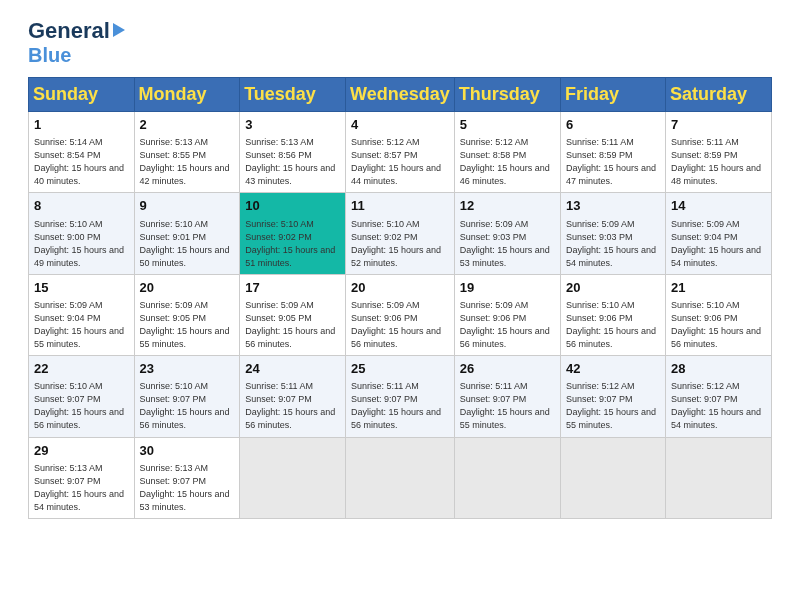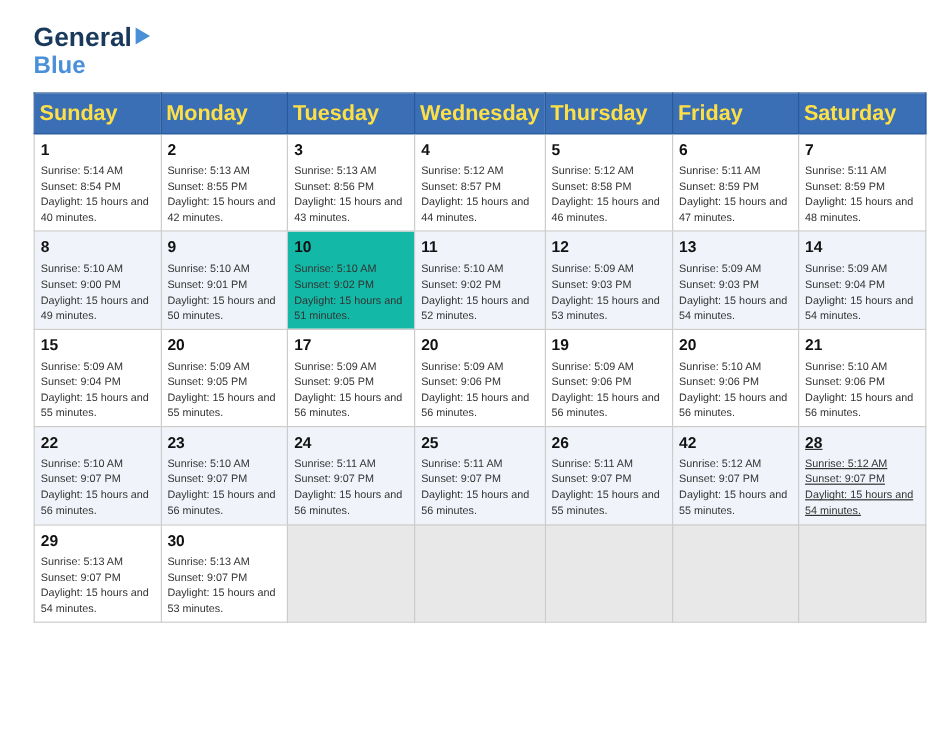--- a/index.html
+++ b/index.html
@@ -253,21 +253,21 @@
             <div class="day-info">Sunrise: 5:11 AM<br>Sunset: 9:07 PM<br>Daylight: 15 hours and 56 minutes.</div>
           </td>
           <td style="background: rgb(240, 244, 250);">
             <span class="day-num">26</span>
             <div class="day-info">Sunrise: 5:11 AM<br>Sunset: 9:07 PM<br>Daylight: 15 hours and 55 minutes.</div>
           </td>
           <td style="background: rgb(240, 244, 250);">
             <span class="day-num">42</span>
             <div class="day-info">Sunrise: 5:12 AM<br>Sunset: 9:07 PM<br>Daylight: 15 hours and 55 minutes.</div>
           </td>
-          <td style="background: rgb(240, 244, 250); text-decoration: underline;">
+          <td style="background: rgb(240, 244, 250);">
             <span class="day-num">28</span>
             <div class="day-info">Sunrise: 5:12 AM<br>Sunset: 9:07 PM<br>Daylight: 15 hours and 54 minutes.</div>
           </td>
         </tr>
         <tr>
           <td style="background: rgb(255, 255, 255);">
             <span class="day-num">29</span>
             <div class="day-info">Sunrise: 5:13 AM<br>Sunset: 9:07 PM<br>Daylight: 15 hours and 54 minutes.</div>
           </td>
           <td style="background: rgb(255, 255, 255); margin-left: 32px;">

